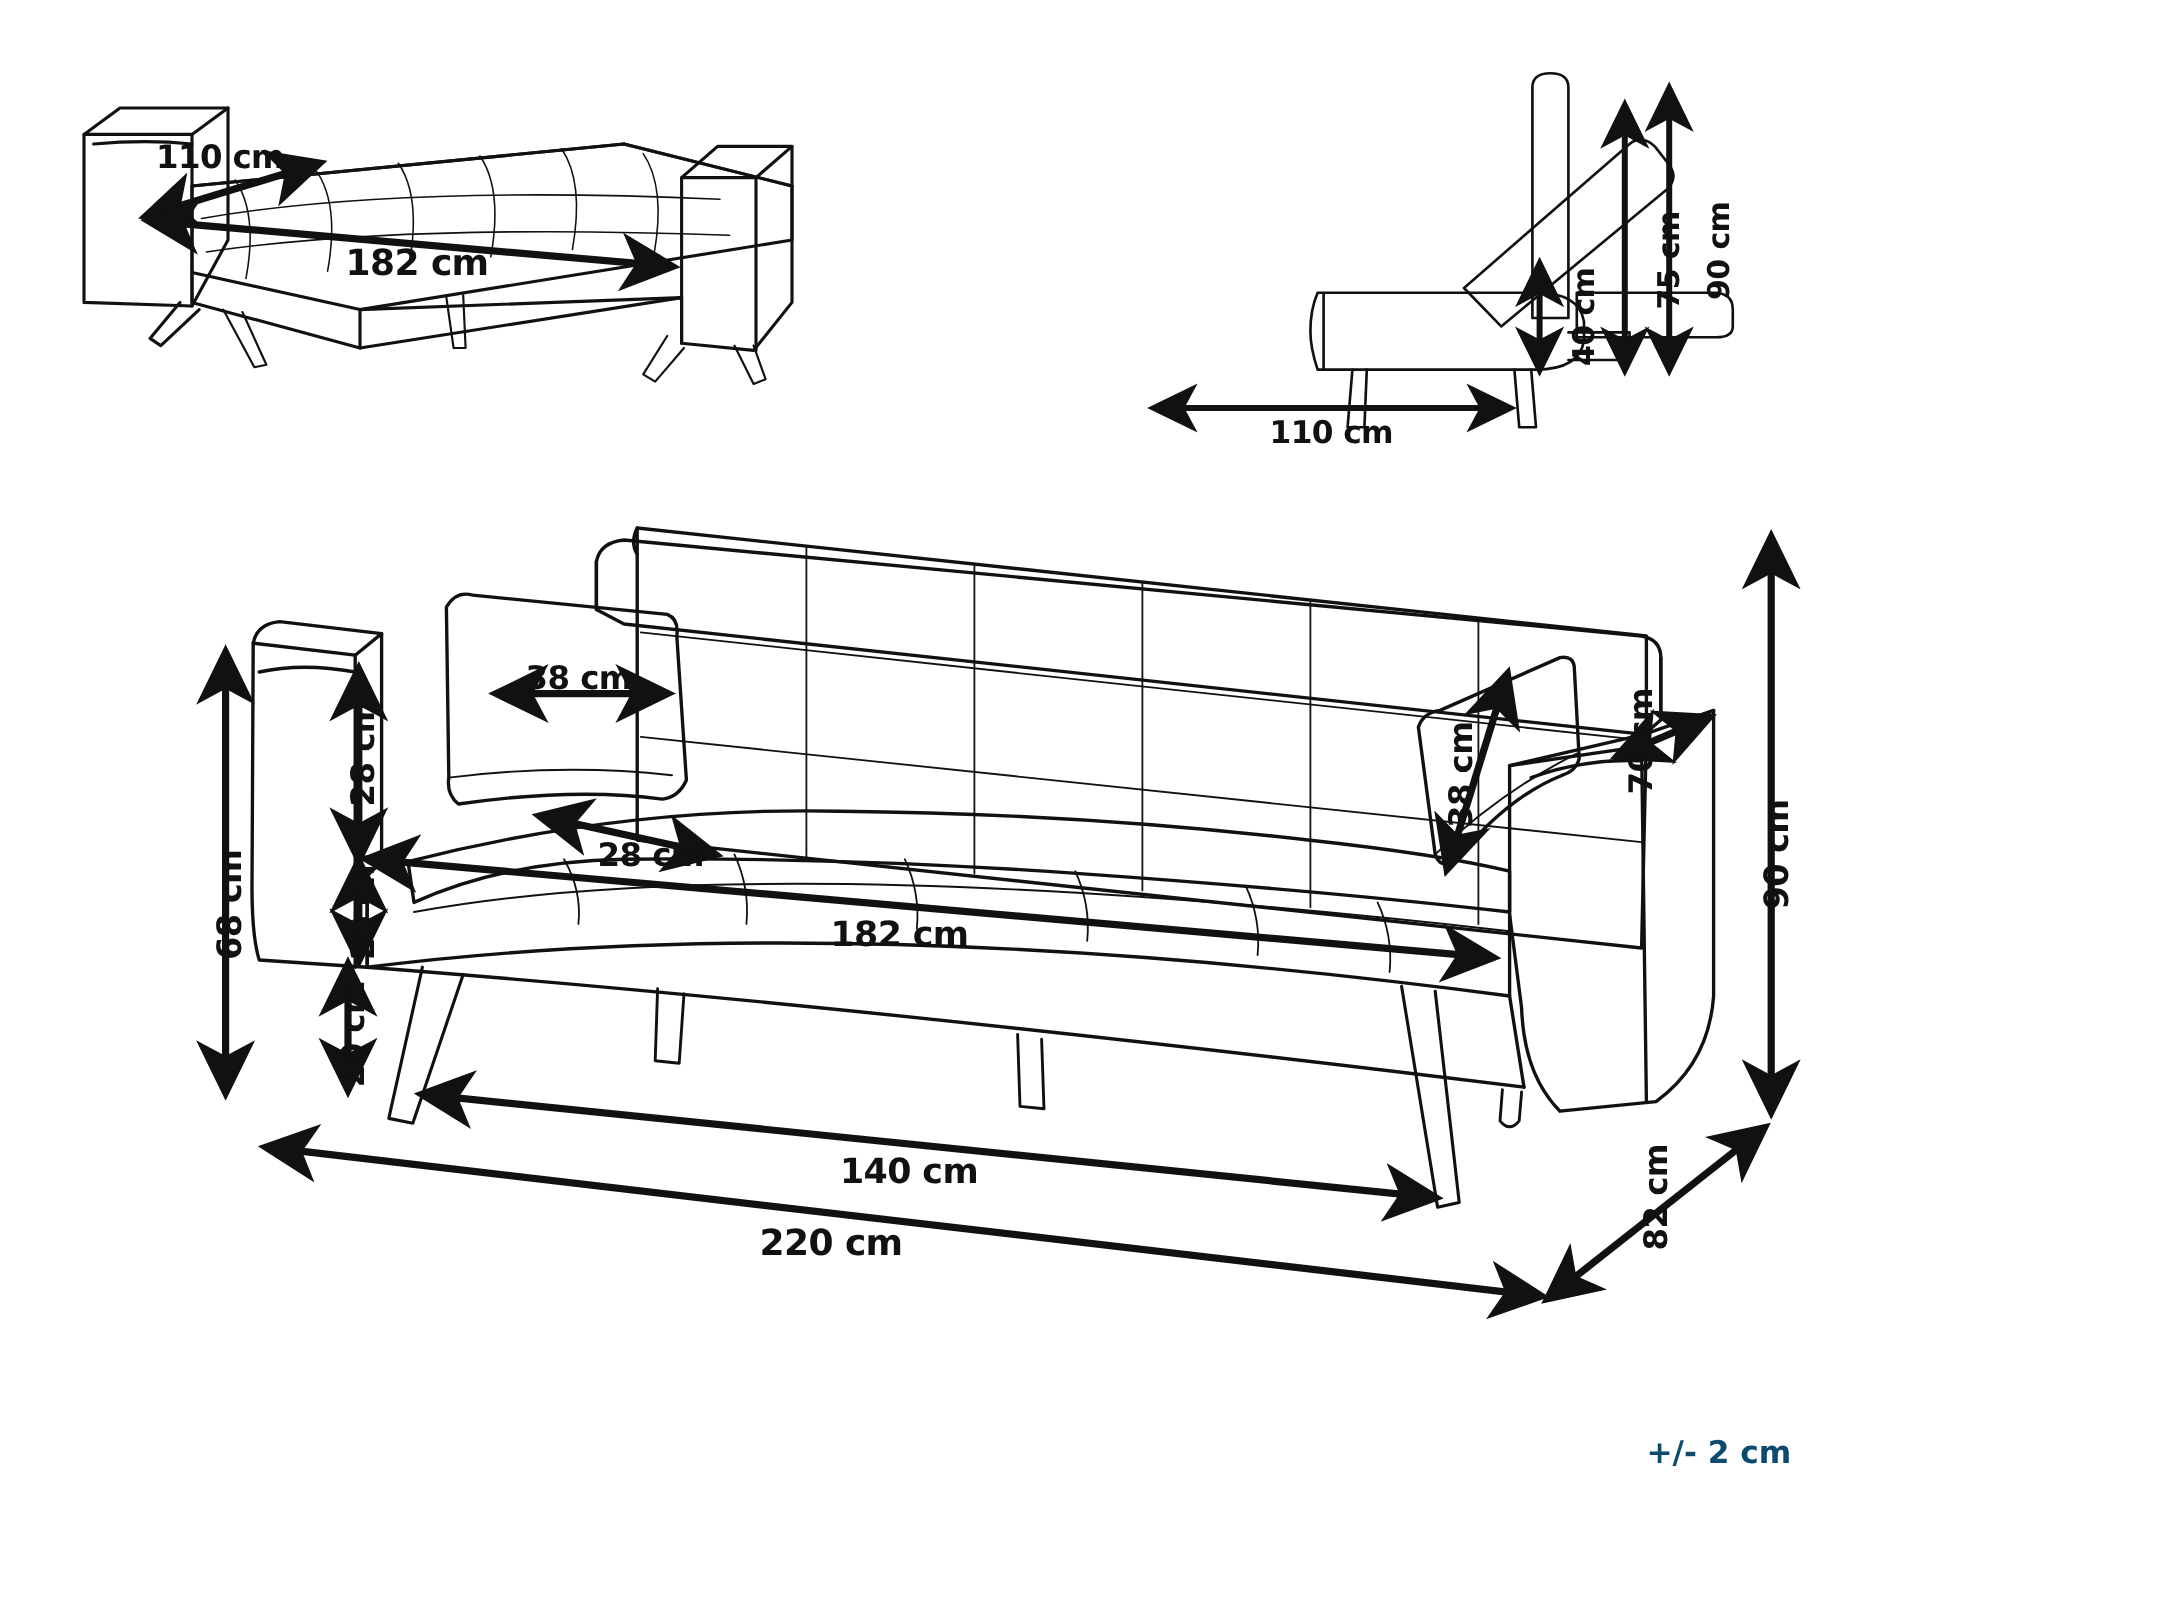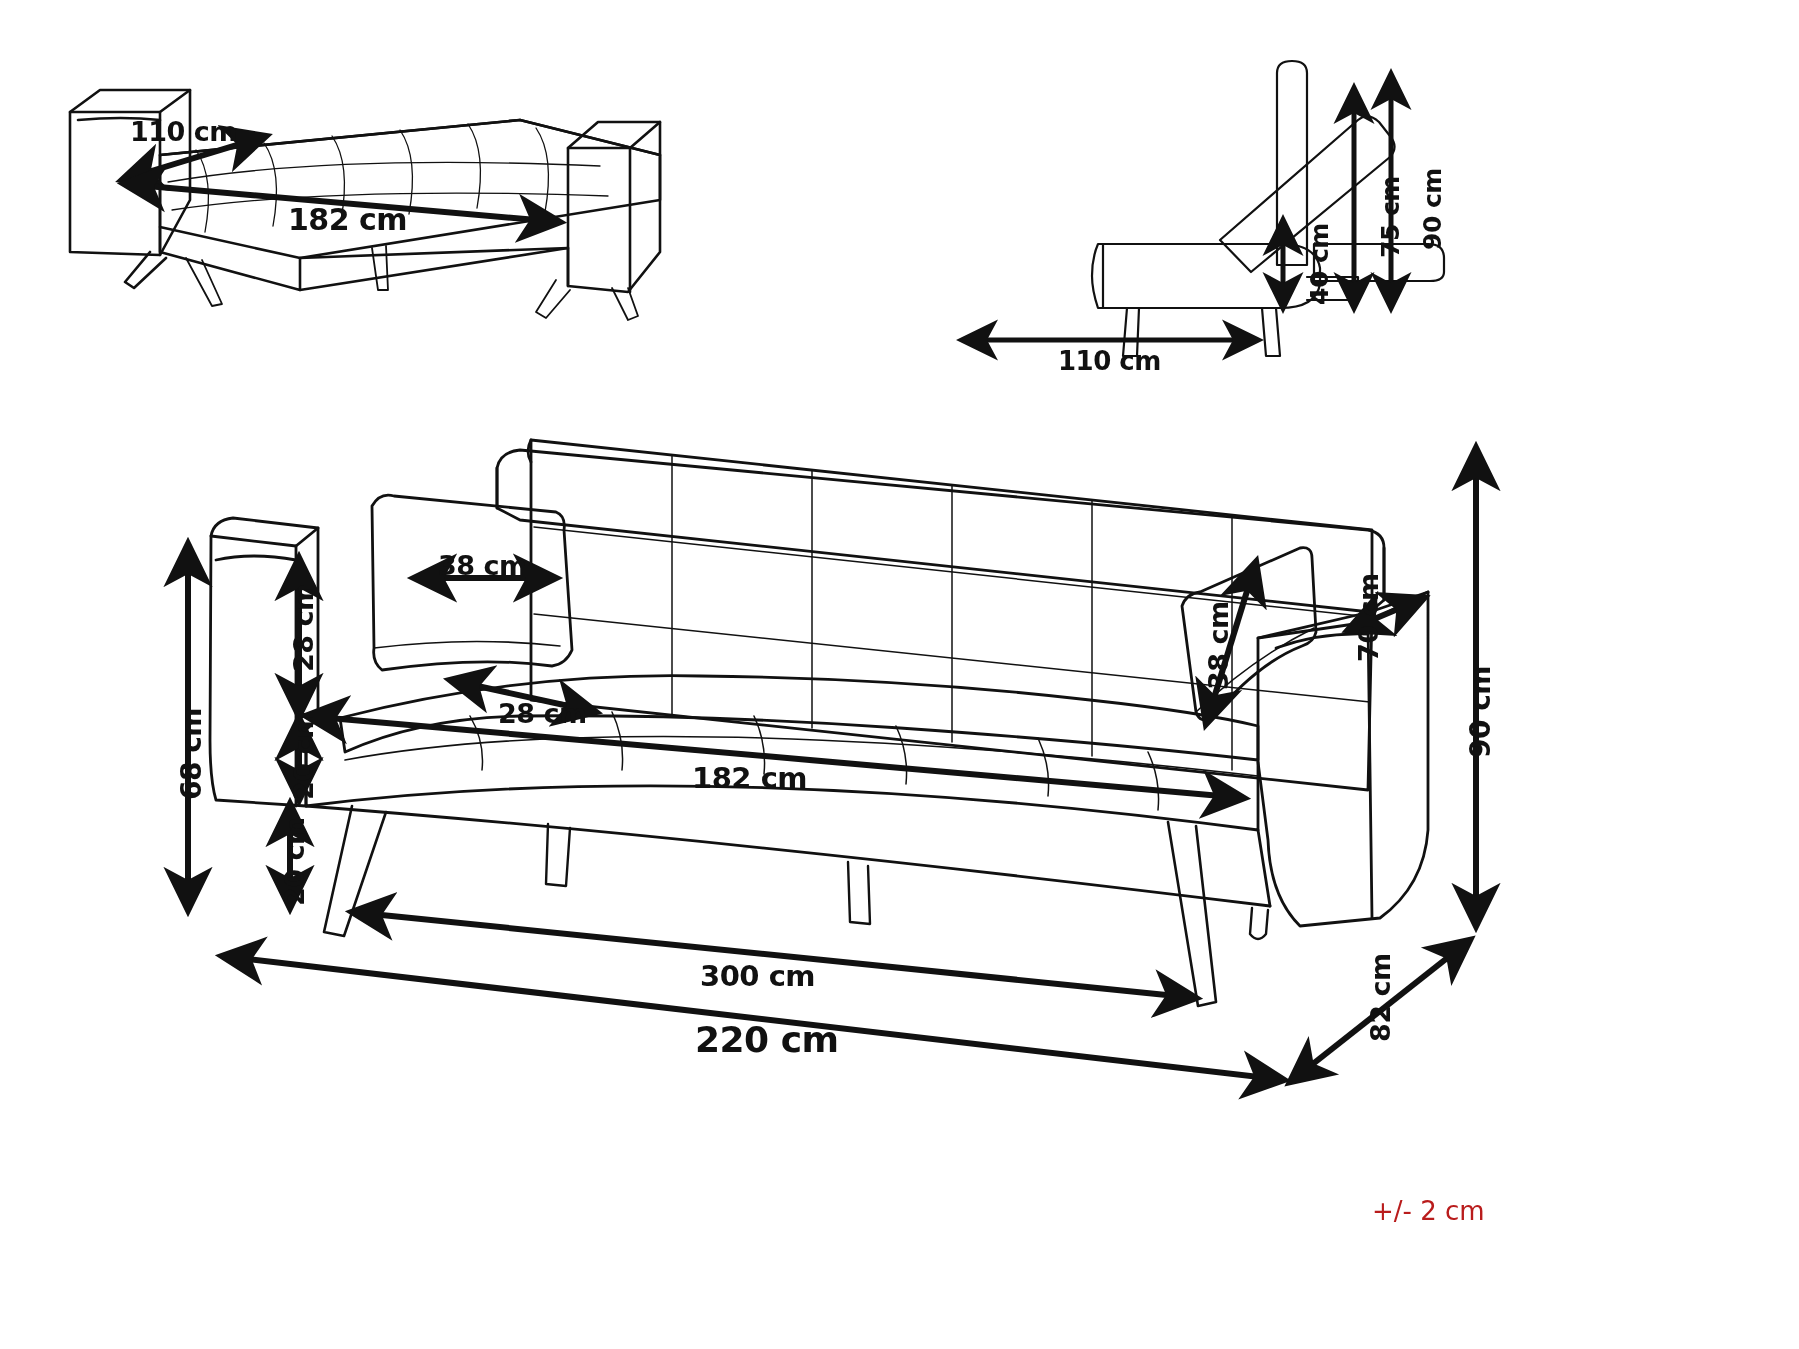--- a/index.html
+++ b/index.html
@@ -30,22 +30,22 @@
     font-weight: bold;
     color: #111111;
     white-space: nowrap;
     letter-spacing: -0.5px;
     line-height: 1;
   }
   .rot90 { transform: rotate(-90deg); transform-origin: left top; }
   .tol {
     position: absolute;
     font-family: "DejaVu Sans", sans-serif;
-    font-weight: normal;
-    color: #b91c1c;
+    font-weight: bold;
+    color: #0c4a6e;
     white-space: nowrap;
   }
 </style>
 </head>
 <body>
 
 <div id="sheet">
 
   <svg class="layer" viewBox="0 0 1799 1349">
     <defs>
@@ -206,19 +206,19 @@
   <div class="dim-label rot90" style="left:281px; top:906px; font-size:27px;">20 cm</div>
 
   <div class="dim-label" style="left:438px; top:552px; font-size:27px;">38 cm</div>
   <div class="dim-label" style="left:498px; top:700px; font-size:27px;">28 cm</div>
   <div class="dim-label" style="left:692px; top:764px; font-size:29px;">182 cm</div>
   <div class="dim-label rot90" style="left:1205px; top:690px; font-size:27px;">38 cm</div>
 
   <div class="dim-label rot90" style="left:1355px; top:662px; font-size:27px;">70 cm</div>
   <div class="dim-label rot90" style="left:1467px; top:758px; font-size:28px;">90 cm</div>
 
-  <div class="dim-label" style="left:700px; top:962px; font-size:29px;">300 cm</div>
-  <div class="dim-label" style="left:695px; top:1022px; font-size:36px;">220 cm</div>
+  <div class="dim-label" style="left:700px; top:962px; font-size:29px;">140 cm</div>
+  <div class="dim-label" style="left:633px; top:1022px; font-size:30px;">220 cm</div>
   <div class="dim-label rot90" style="left:1367px; top:1042px; font-size:27px;">82 cm</div>
 
   <div class="tol" style="left:1372px; top:1196px; font-size:26px;">+/- 2 cm</div>
 
 </div>
 
 </body></html>

